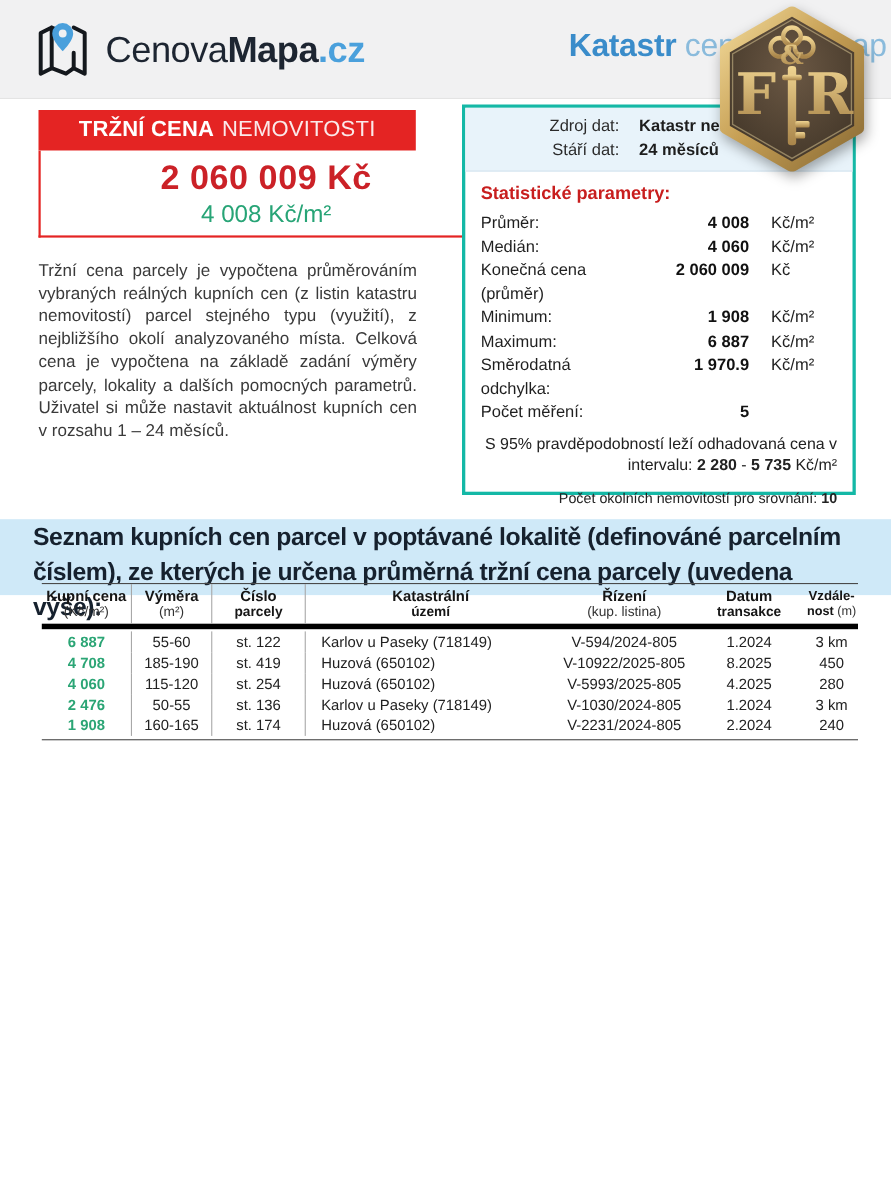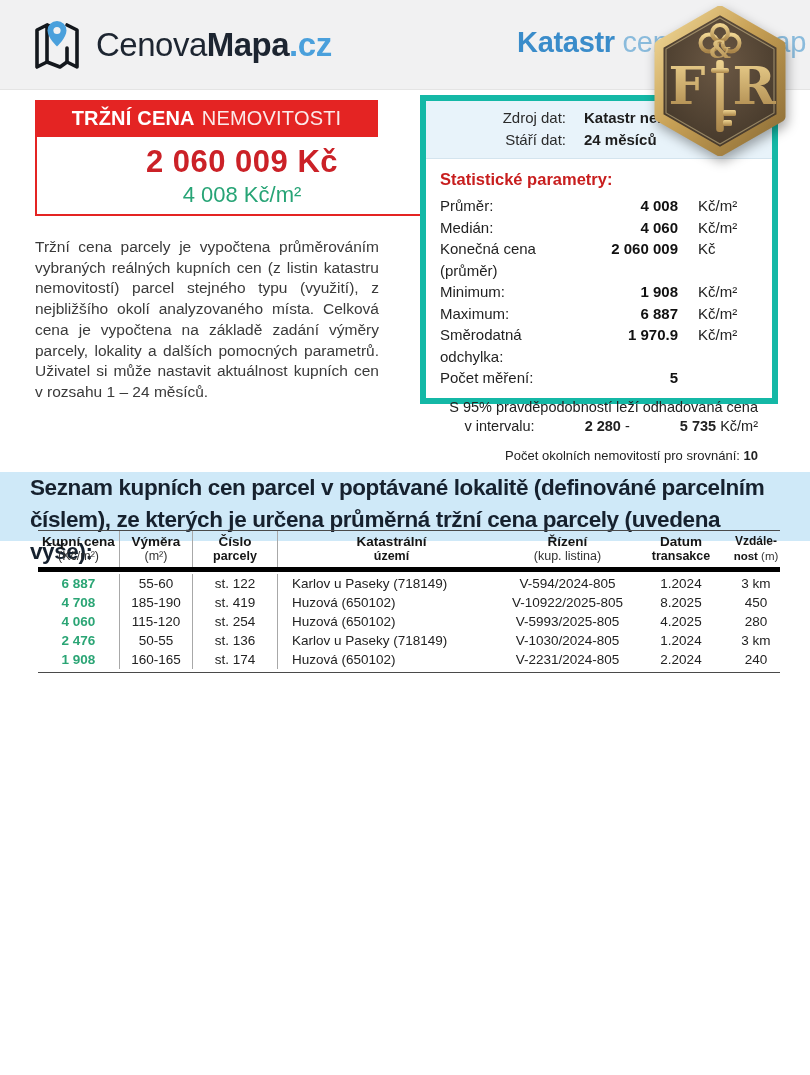--- a/index.html
+++ b/index.html
@@ -26,33 +26,33 @@
                 display:flex; align-items:center; justify-content:center; font-size:20px; letter-spacing:0.2px; }
   .red-banner .b { font-weight:700; }
   .red-banner .r { font-weight:400; margin-left:7px; color:#fbe9e9; }
   .price-box { position:absolute; left:35px; top:137px; width:414px; height:79px; background:#fff; border:2px solid #e42423; border-top:none;
                display:flex; flex-direction:column; align-items:center; justify-content:center; gap:2px; }
   .price-main { font-size:31px; font-weight:700; color:#cb2127; letter-spacing:0.5px; }
   .price-unit { font-size:22px; font-weight:400; color:#27a476; }
   .desc { position:absolute; left:35px; top:237px; width:344px; font-size:15.5px; line-height:20.7px; color:#3a3a3a; text-align:justify; }
 
   
-  .panel { position:absolute; left:420px; top:95px; width:358px; height:309px; border:6px solid #14b8a6; background:#fff; }
+  .panel { position:absolute; left:420px; top:95px; width:358px; height:355px; border:3px solid #14b8a6; background:#fff; }
   .panel-top { background:#e8f3fa; border-bottom:1px solid #d4e4ee; padding:6px 14px 7px 0; }
   .info-row { display:grid; grid-template-columns:140px 1fr; column-gap:18px; line-height:22px; font-size:15px; }
   .info-row .lab { text-align:right; color:#2b2b2b; }
   .info-row .val { font-weight:700; color:#1d1d1d; white-space:nowrap; }
   .stats-title { margin:11px 14px 6px 14px; font-size:16.5px; font-weight:700; color:#c81e1e; }
   .stats { padding:0 14px; }
   .stat-row { display:grid; grid-template-columns:1fr 92px 60px; column-gap:20px; line-height:21.5px; font-size:15px; }
   .stat-row .lab { color:#1f1f1f; }
   .stat-row .val { font-weight:700; text-align:right; color:#111; }
   .stat-row .unit { color:#222; }
   .interval { margin:9px 14px 0 14px; text-align:right; font-size:14.5px; line-height:19px; color:#222; }
-  .interval .b { font-weight:700;margin-left:46px; }
+  .interval .b { font-weight:700; }
   .comparison { margin:12px 14px 0 14px; text-align:right; font-size:13px; color:#222; }
   .comparison .b { font-weight:700; }
 
   
   .section { position:absolute; left:0; top:472px; width:810px; height:69px; background:#cfe9f8; display:flex; align-items:flex-start; }
   .section-text { padding:0 40px 0 30px; font-size:22.5px; font-weight:700; letter-spacing:-0.4px; color:#16212e; line-height:32px; }
 
   
   .tbl { position:absolute; left:38px; top:530px; width:742px; border-top:1px solid #4a4a4a; border-bottom:1px solid #4a4a4a; }
   .trow, .thead-row { display:grid; grid-template-columns:82px 73px 85px 227px 125px 102px 48px; }

